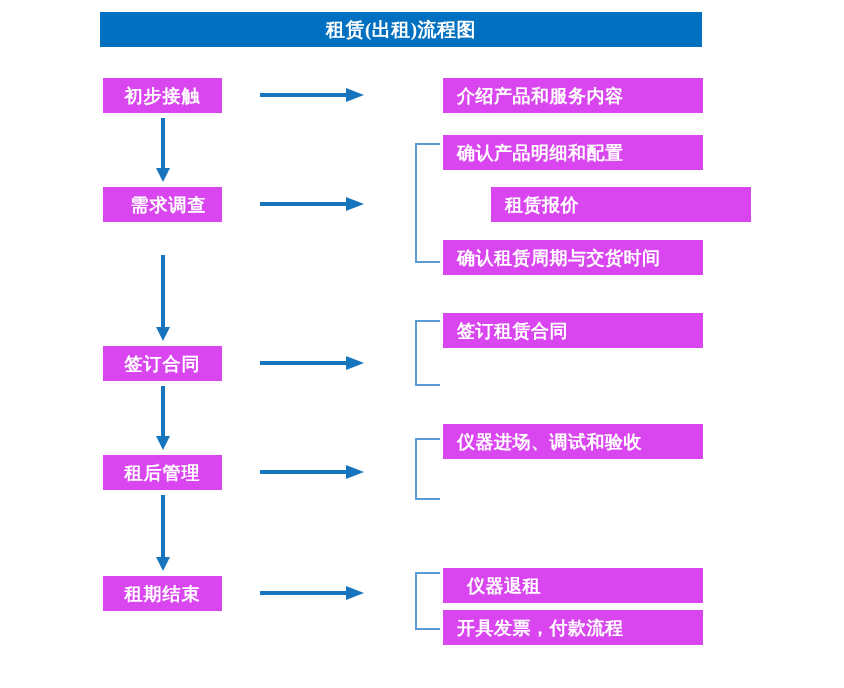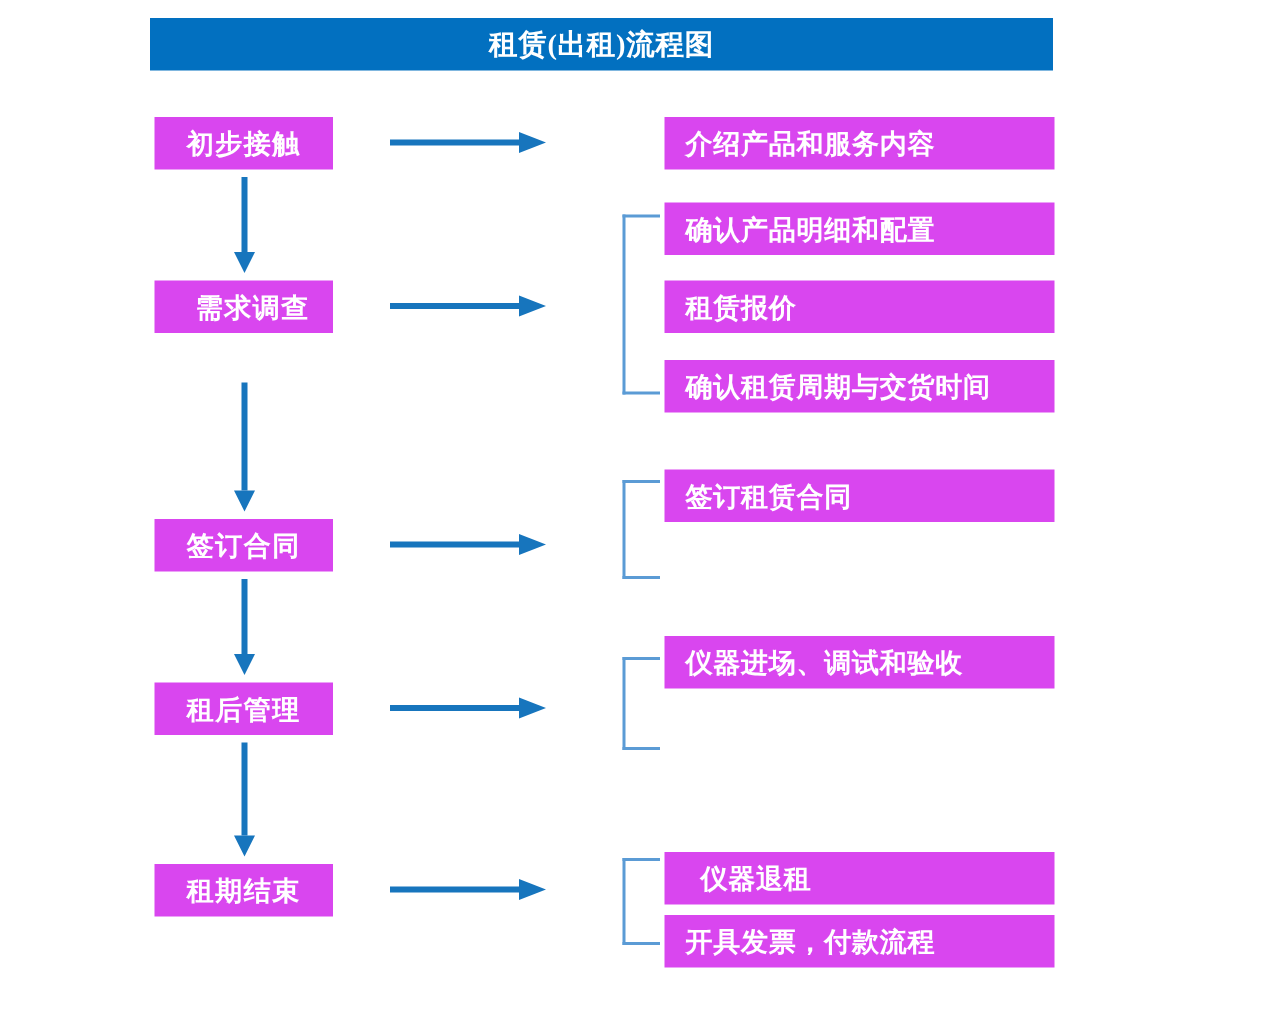--- a/index.html
+++ b/index.html
@@ -110,21 +110,21 @@
   <div class="node left" style="top:187px;padding-left:12px;">需求调查</div>
 
   <div class="h-arrow" style="top:197px;">
     <div class="shaft"></div>
     <div class="head"></div>
   </div>
 
   <div class="bracket" style="top:143px;height:120px;"></div>
 
   <div class="node right" style="top:135px;">确认产品明细和配置</div>
-  <div class="node right" style="top:187px;">租赁报价</div>
+  <div class="node right" style="top:187px;margin-left:48px;">租赁报价</div>
   <div class="node right" style="top:240px;">确认租赁周期与交货时间</div>
 
   <div class="v-arrow" style="top:255px;height:86px;">
     <div class="shaft" style="height:72px;"></div>
     <div class="head" style="top:72px;"></div>
   </div>
 
   <div class="node left" style="top:346px;">签订合同</div>
 
   <div class="h-arrow" style="top:356px;">

